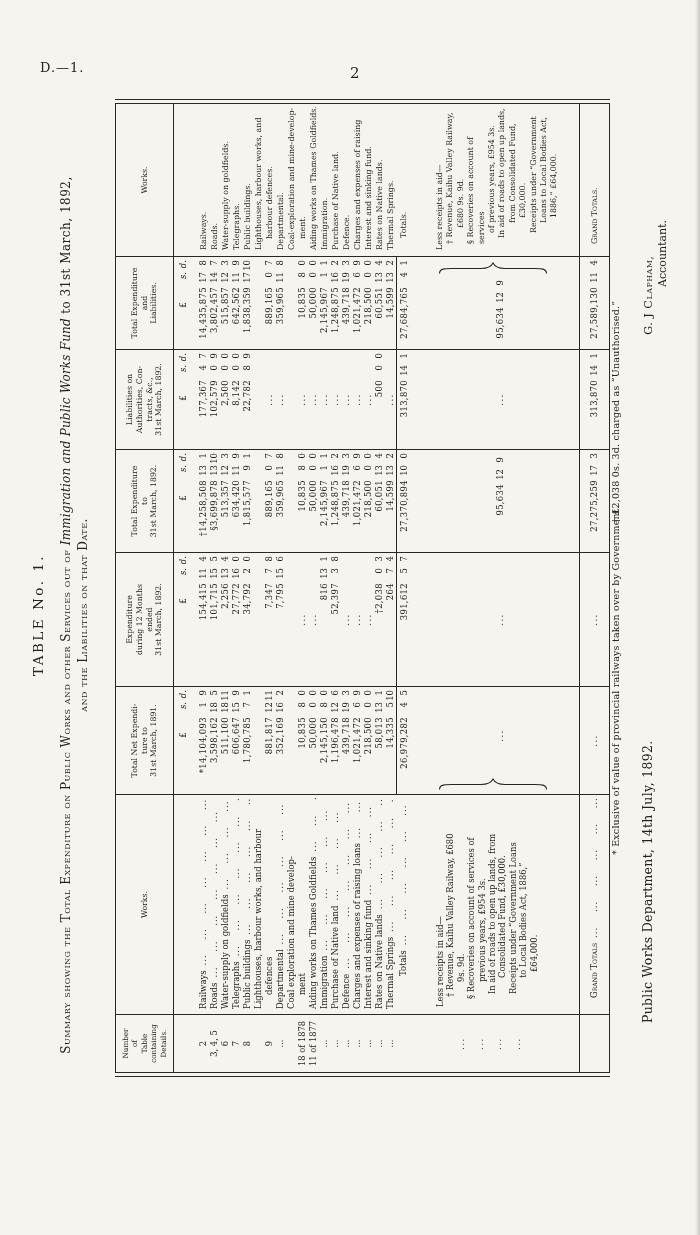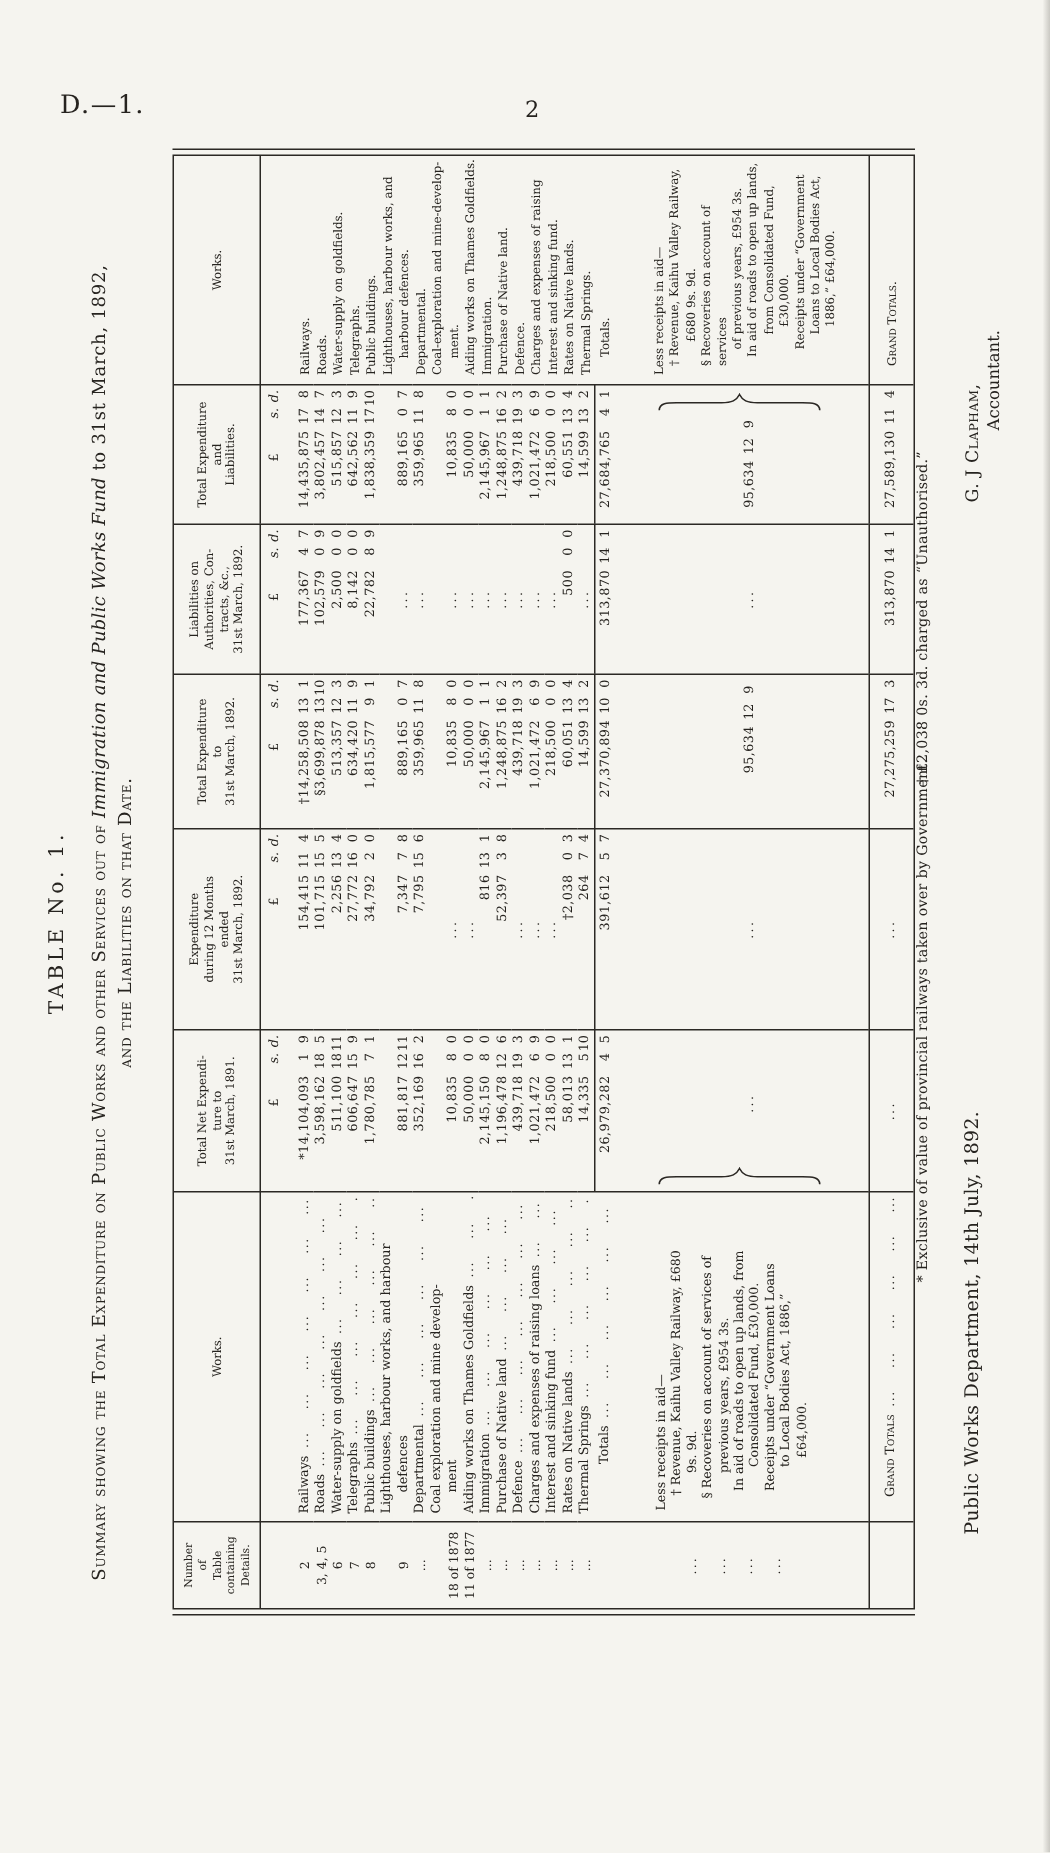--- a/index.html
+++ b/index.html
@@ -7,21 +7,21 @@
   body{
     width:700px;height:1235px;position:relative;overflow:hidden;
     background:var(--paper);
     font-family:"DejaVu Serif","Liberation Serif",serif;
     color:var(--ink);
   }
   body::after{content:"";position:absolute;top:0;right:0;width:5px;height:100%;
     background:linear-gradient(to left, rgba(90,88,80,.28), rgba(90,88,80,0));pointer-events:none;}
 
   
-  .doc-ref{position:absolute;left:40px;top:60px;font-size:17px;letter-spacing:1px;}
+  .doc-ref{position:absolute;left:40px;top:60px;font-size:13px;letter-spacing:1px;}
   .page-num{position:absolute;left:350px;top:64px;font-size:15px;}
 
   
   #rot{
     position:absolute;left:0;top:0;width:1235px;height:700px;
     transform:rotate(-90deg);transform-origin:617.5px 617.5px;
   }
 
   .title{position:absolute;left:100px;top:30px;width:1040px;text-align:center;}
   .title .t1{font-size:13.5px;letter-spacing:2.5px;margin-bottom:13px;}

